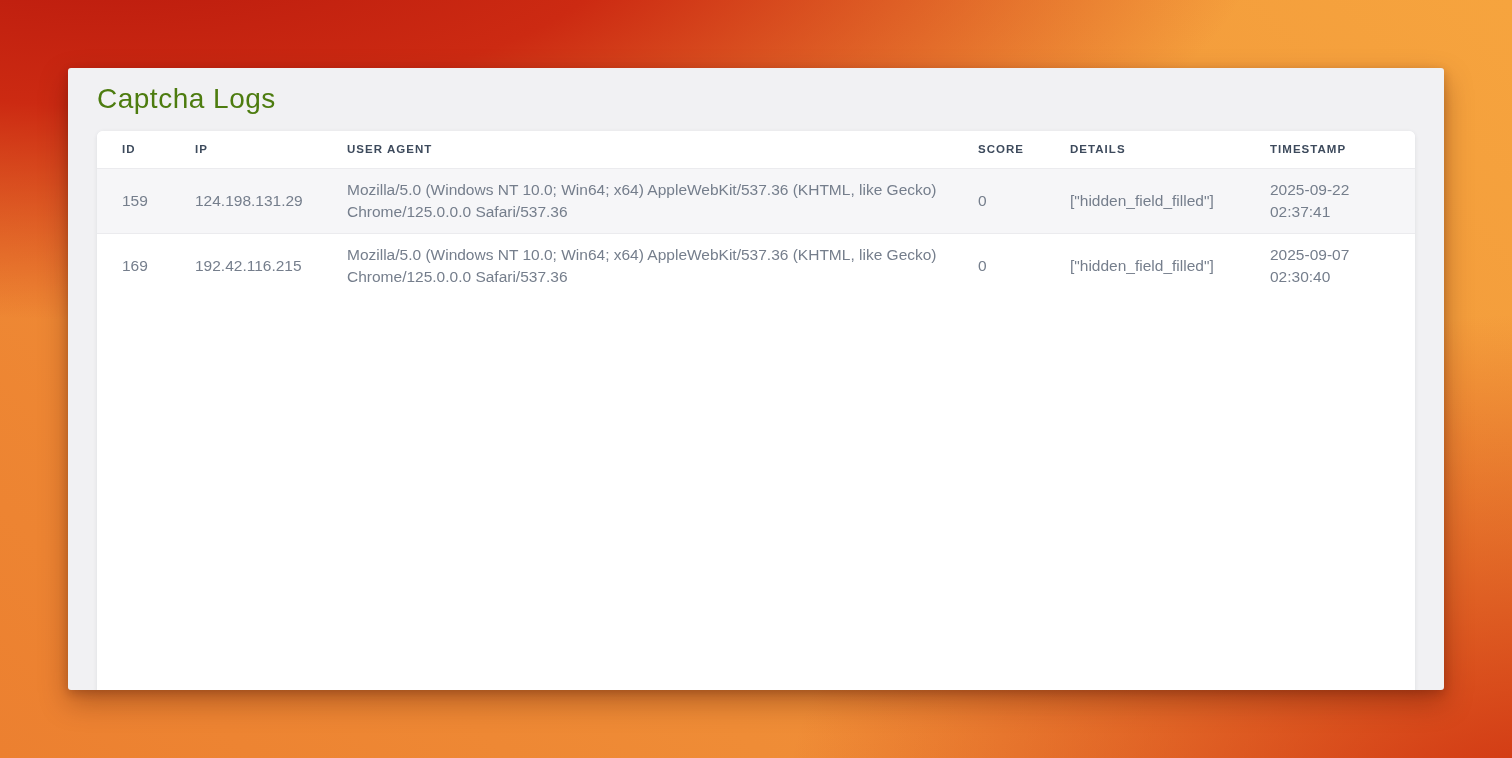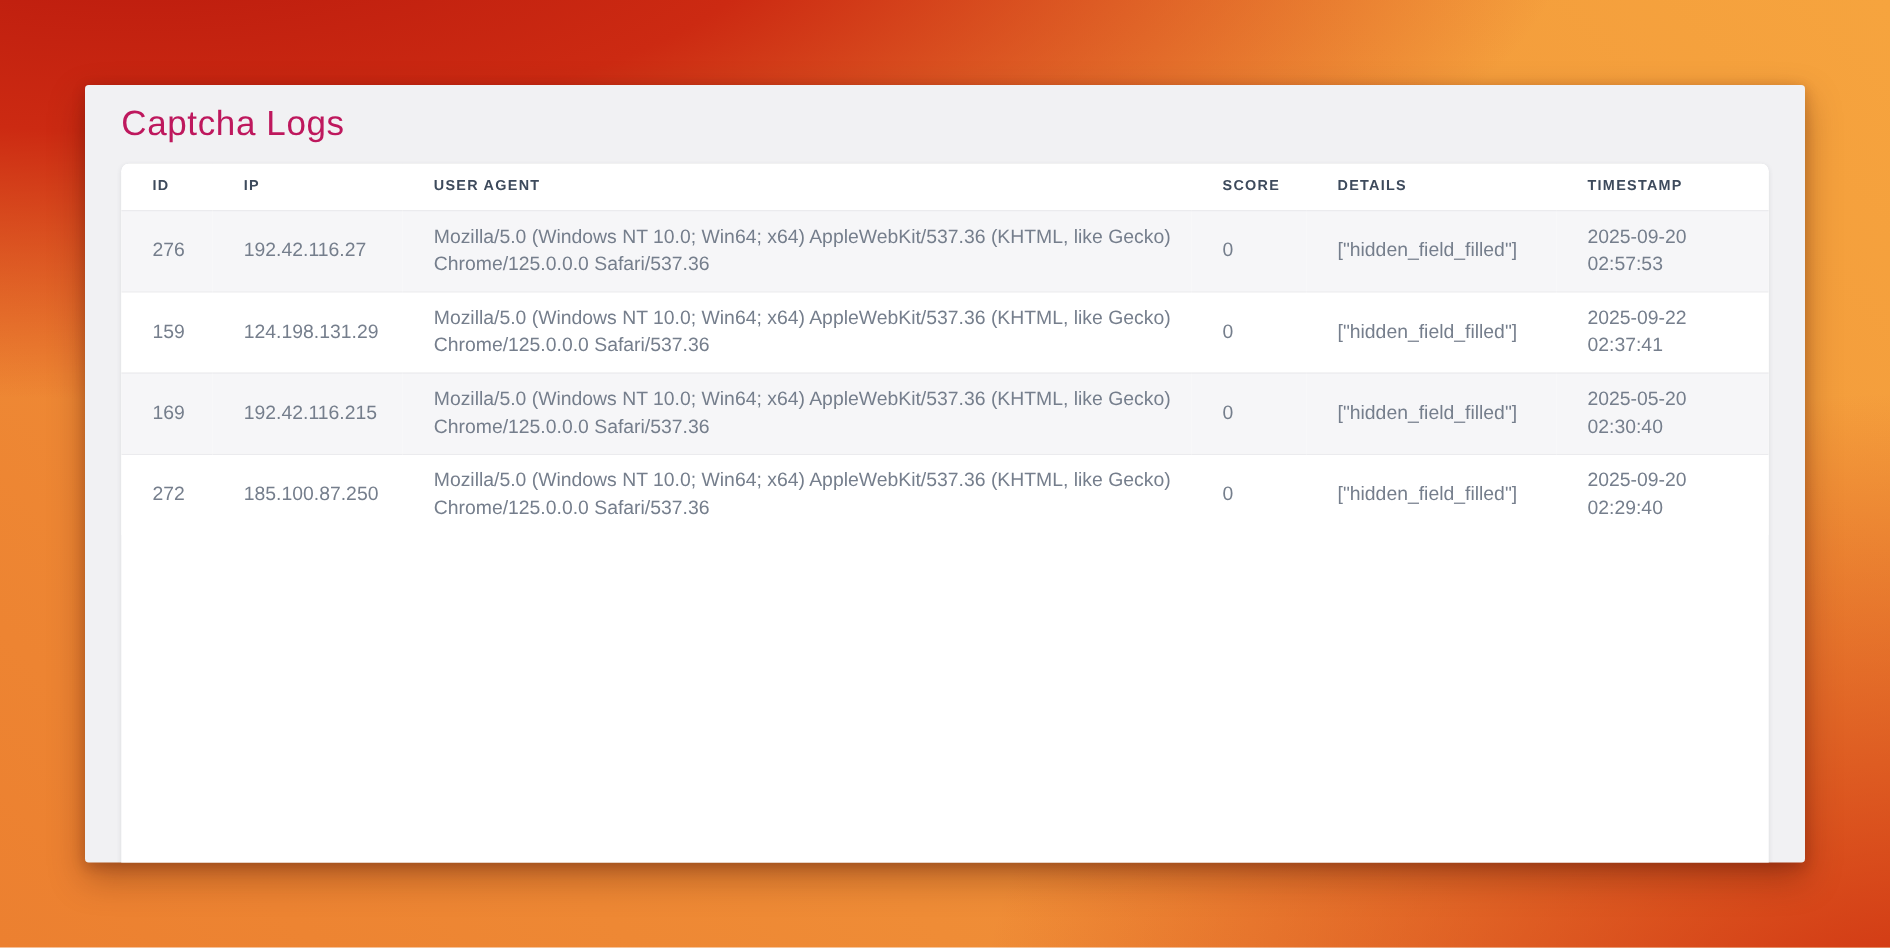--- a/index.html
+++ b/index.html
@@ -18,21 +18,21 @@
     background: #f1f1f3;
     border-radius: 3px;
     box-shadow: 0 12px 28px rgba(70,15,5,0.35), 0 3px 10px rgba(70,15,5,0.22);
     overflow: hidden;
   }
   .page-title {
     margin: 15px 0 0 29px;
     font-size: 28px;
     font-weight: 500;
     letter-spacing: 0.5px;
-    color: #be185d;
+    color: #4d7c0f;
   }
   .table-wrap {
     position: absolute;
     left: 29px; top: 63px;
     width: 1318px; height: 627px;
     background: #ffffff;
     border-radius: 6px;
     box-shadow: 0 1px 4px rgba(40,45,70,0.10);
     overflow: hidden;
   }
@@ -95,53 +95,37 @@
           <th>IP</th>
           <th>USER AGENT</th>
           <th>SCORE</th>
           <th>DETAILS</th>
           <th>TIMESTAMP</th>
         </tr>
       </thead>
       <tbody>
 
 
-  <tr>
-    <td>276</td>
-    <td>192.42.116.27</td>
-    <td>Mozilla/5.0 (Windows NT 10.0; Win64; x64) AppleWebKit/537.36 (KHTML, like Gecko) Chrome/125.0.0.0 Safari/537.36</td>
-    <td>0</td>
-    <td>["hidden_field_filled"]</td>
-    <td>2025-09-20 02:57:53</td>
-  </tr>
 
   <tr>
     <td>159</td>
     <td>124.198.131.29</td>
     <td>Mozilla/5.0 (Windows NT 10.0; Win64; x64) AppleWebKit/537.36 (KHTML, like Gecko) Chrome/125.0.0.0 Safari/537.36</td>
     <td>0</td>
     <td>["hidden_field_filled"]</td>
     <td>2025-09-22 02:37:41</td>
   </tr>
 
 
   <tr>
     <td>169</td>
     <td>192.42.116.215</td>
     <td>Mozilla/5.0 (Windows NT 10.0; Win64; x64) AppleWebKit/537.36 (KHTML, like Gecko) Chrome/125.0.0.0 Safari/537.36</td>
     <td>0</td>
     <td>["hidden_field_filled"]</td>
-    <td>2025-05-20 02:30:40</td>
+    <td>2025-09-07 02:30:40</td>
   </tr>
 
-  <tr>
-    <td>272</td>
-    <td>185.100.87.250</td>
-    <td>Mozilla/5.0 (Windows NT 10.0; Win64; x64) AppleWebKit/537.36 (KHTML, like Gecko) Chrome/125.0.0.0 Safari/537.36</td>
-    <td>0</td>
-    <td>["hidden_field_filled"]</td>
-    <td>2025-09-20 02:29:40</td>
-  </tr>
 
 </tbody>
     </table>
   </div>
 </div>
 
 </body></html>

